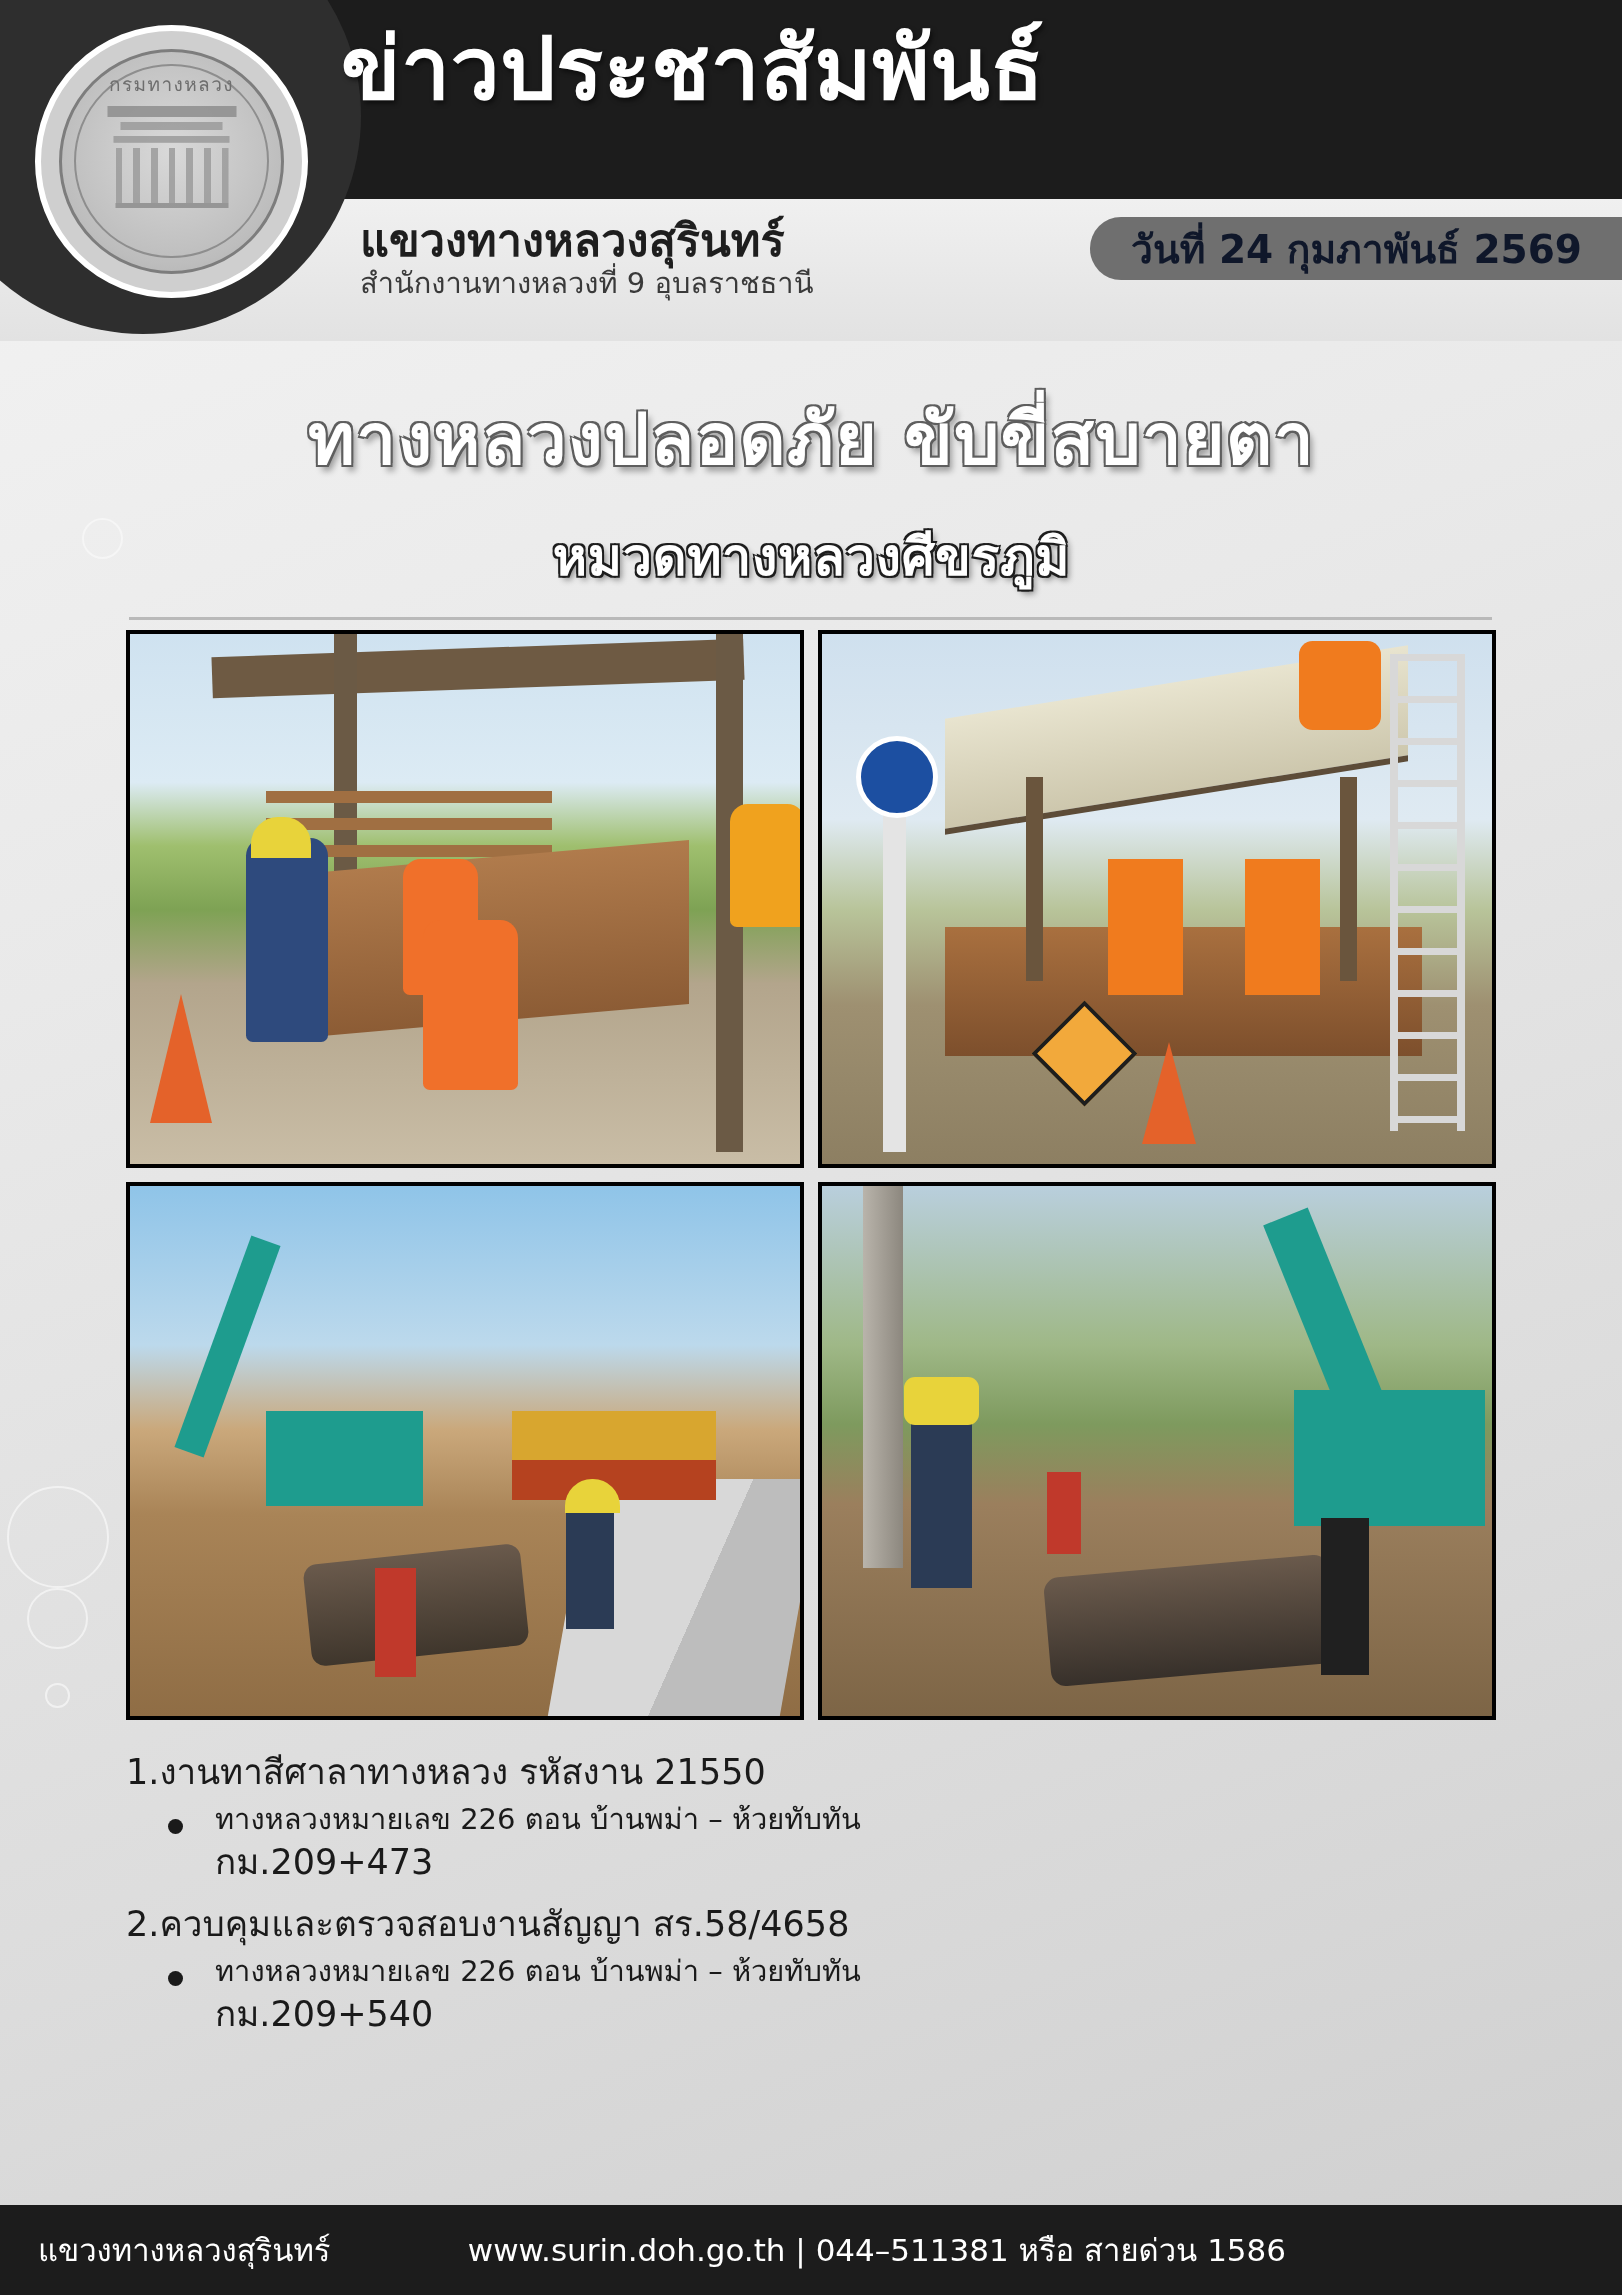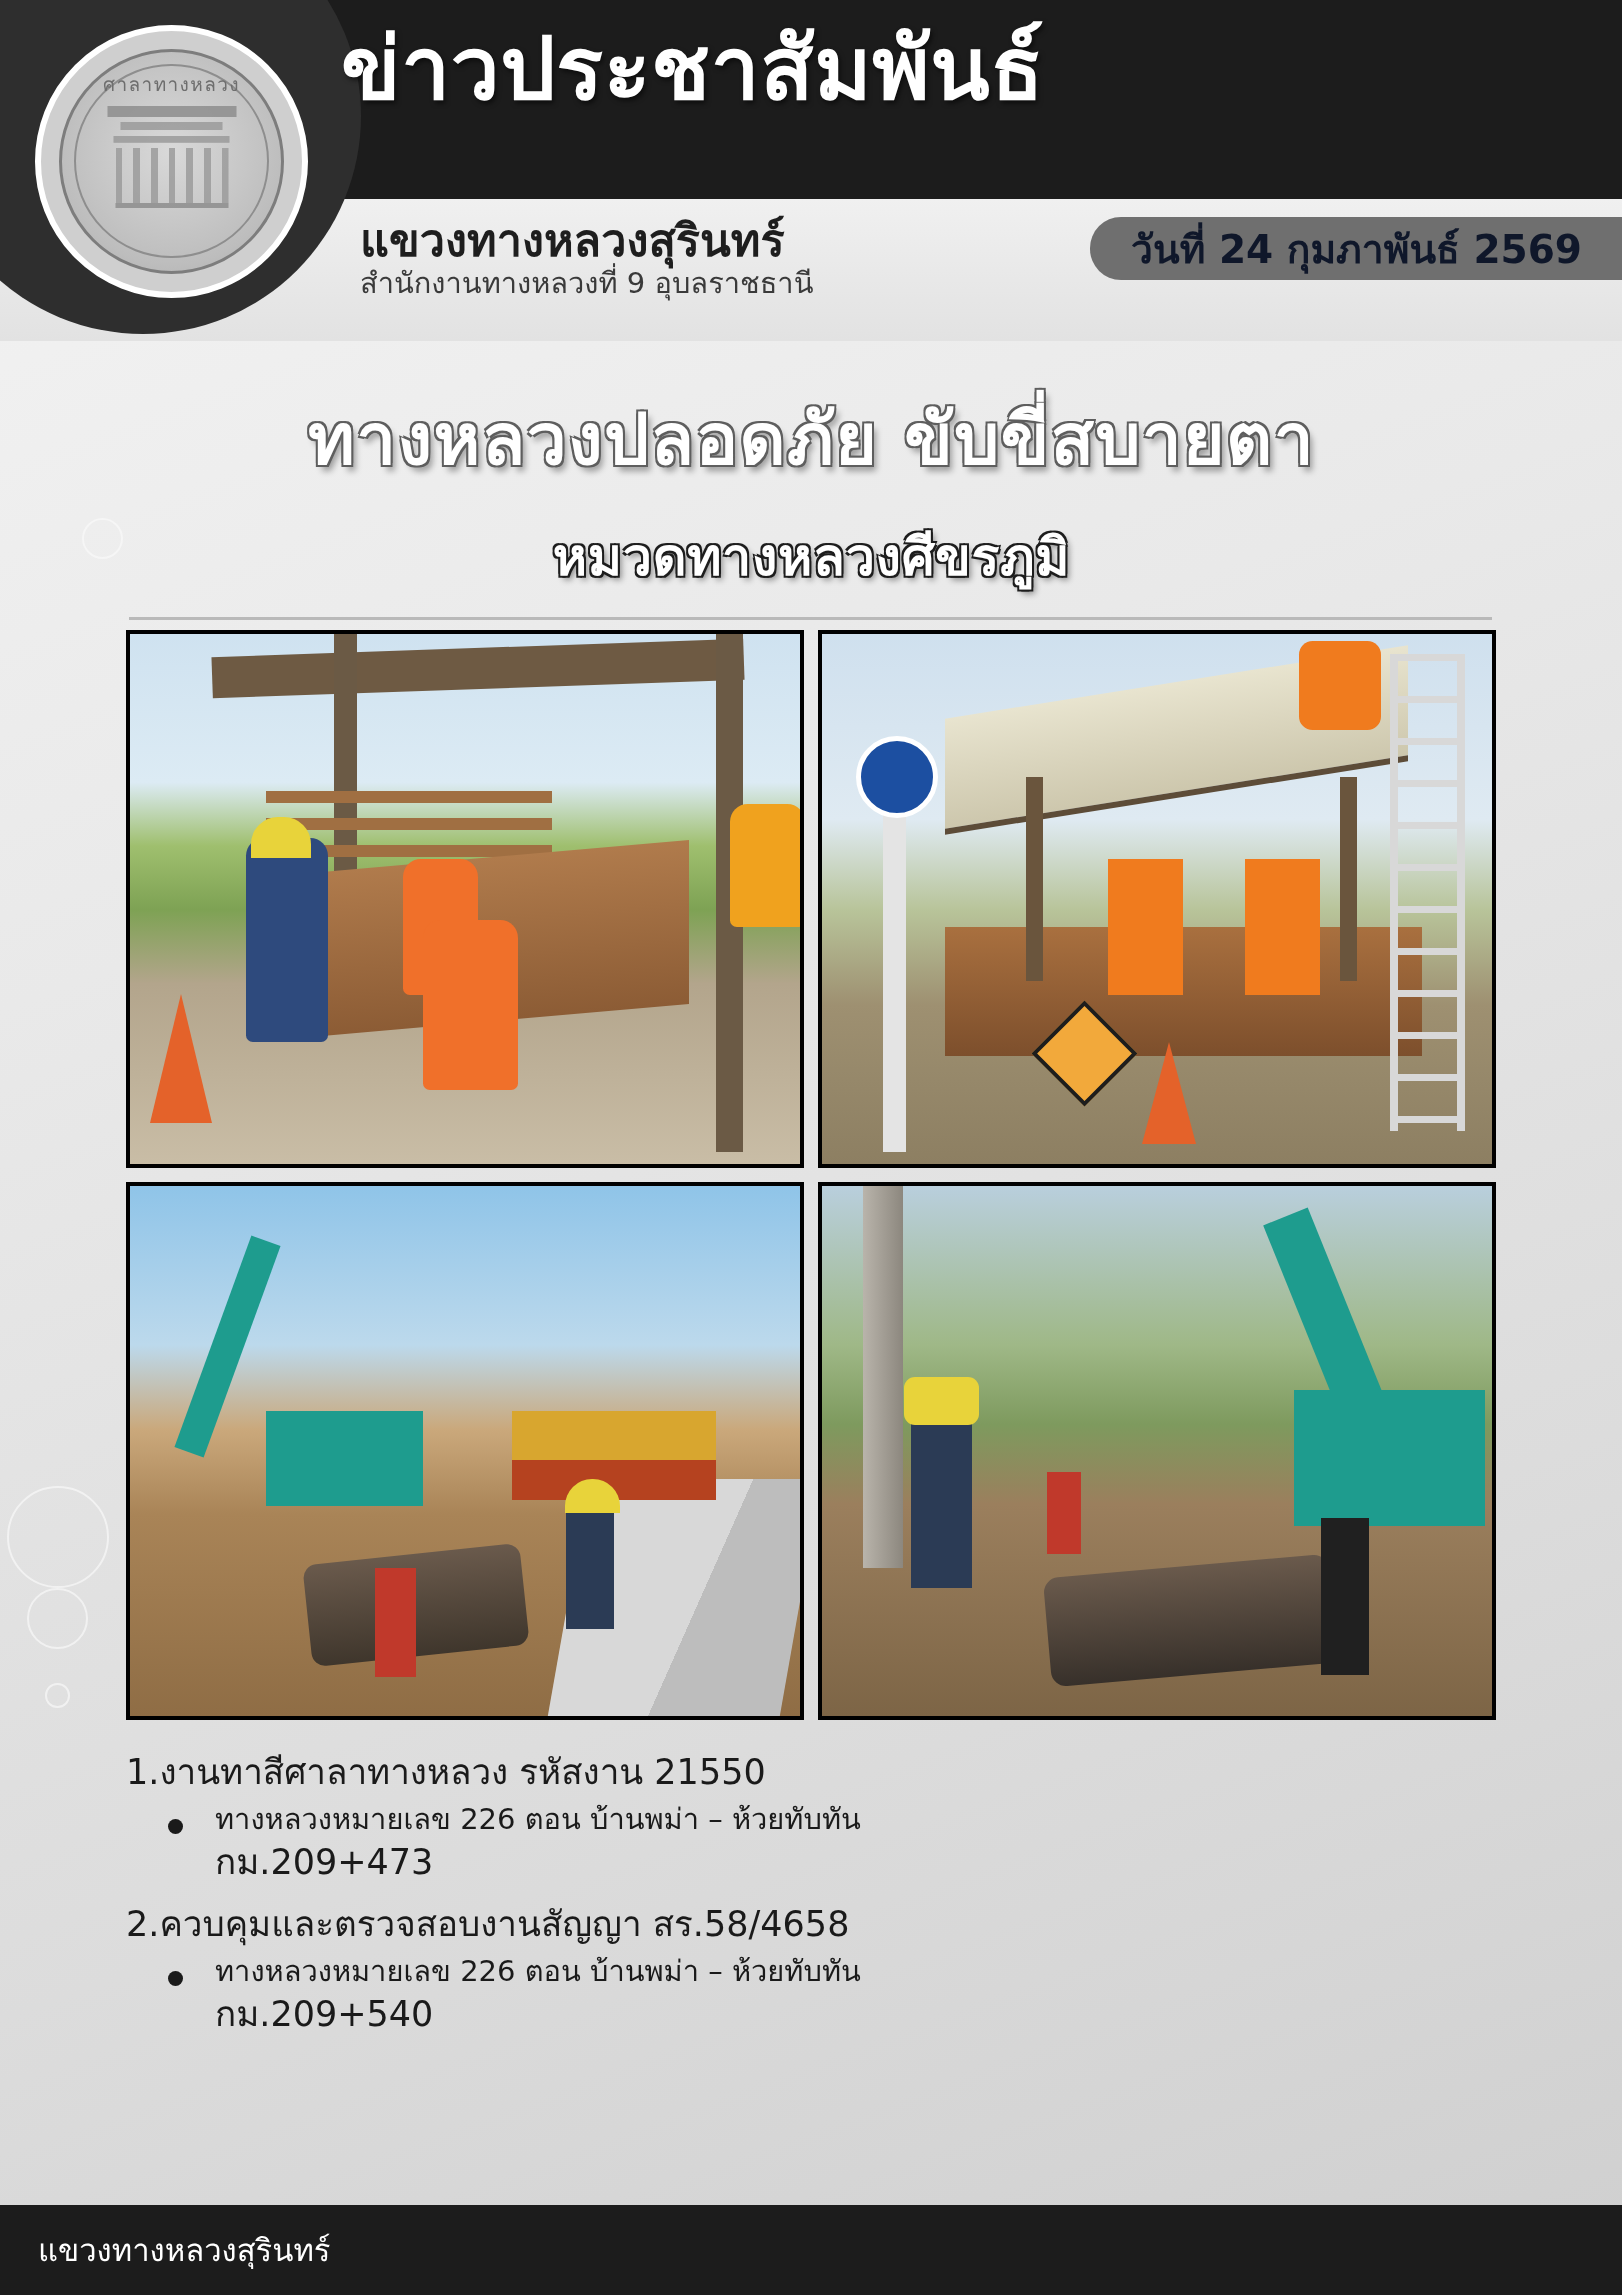--- a/index.html
+++ b/index.html
@@ -389,21 +389,21 @@
   <div class="bg-deco d4"></div>
 
   <div class="header">
     <div class="header-dark"></div>
     <div class="header-strip"></div>
     <div class="header-curve"></div>
 
     <div class="logo-circle">
       <div class="logo-inner">
         <div class="ring2"></div>
-        <div class="logo-text-top">ศาลาทางหลวง</div>
+        <div class="logo-text-top">กรมทางหลวง</div>
         <div class="logo-emblem"></div>
       </div>
     </div>
 
     <div class="header-title">ข่าวประชาสัมพันธ์</div>
     <div class="header-sub1">แขวงทางหลวงสุรินทร์</div>
     <div class="header-sub2">สำนักงานทางหลวงที่ 9 อุบลราชธานี</div>
 
     <div class="date-pill">
       <span>วันที่ 24 กุมภาพันธ์ 2569</span>
@@ -484,16 +484,17 @@
     <div class="line-num">2.ควบคุมและตรวจสอบงานสัญญา สร.58/4658</div>
     <ul class="bullets">
       <li>ทางหลวงหมายเลข 226 ตอน บ้านพม่า – ห้วยทับทัน</li>
     </ul>
     <div class="sub-line">กม.209+540</div>
 
   </div>
 
   <div class="footer">
     <div class="footer-left">แขวงทางหลวงสุรินทร์</div>
+    <div class="footer-right">www.surin.doh.go.th  |  044–511381 หรือ สายด่วน 1586</div>
   </div>
 
 </div>
 
 
 </body></html>

